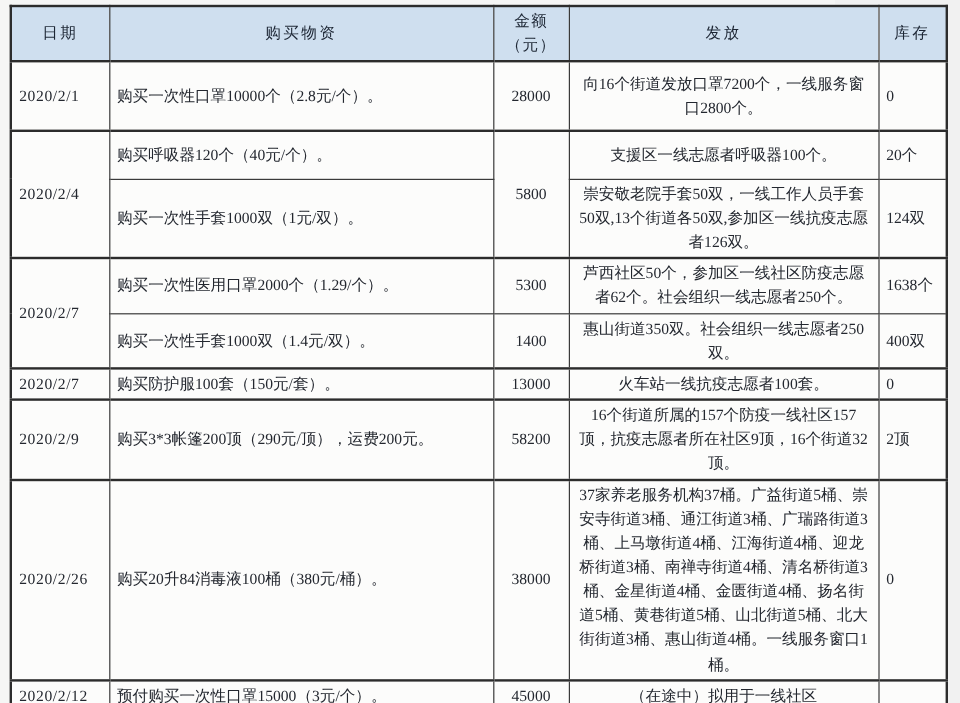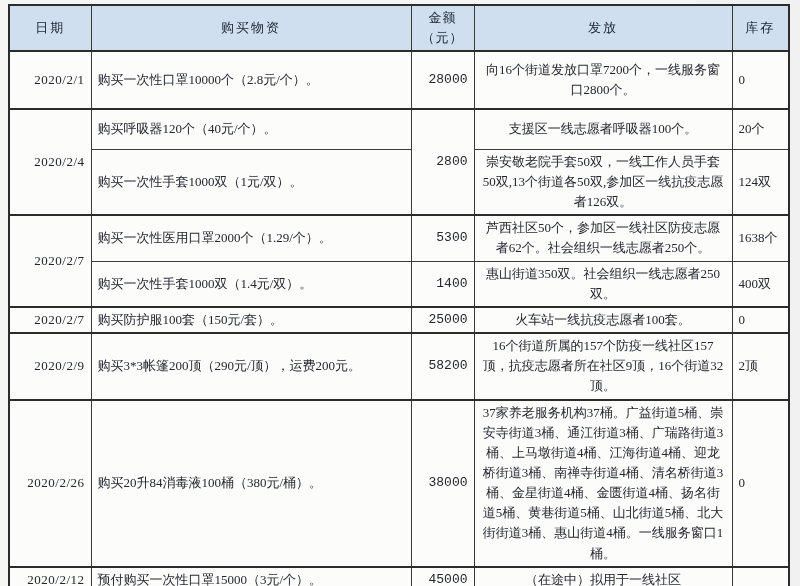--- a/index.html
+++ b/index.html
@@ -40,23 +40,23 @@
 
   thead th {
     background: #cfdfef;
     text-align: center;
     font-size: 13.5px;
     letter-spacing: 2px;
     color: #1c2533;
   }
   th.amount-head { white-space: pre-line; letter-spacing: 1px; line-height: 1.25; }
 
-  td.c-date  { text-align: right; letter-spacing: 0.5px; }
+  td.c-date  { text-align: left; letter-spacing: 0.5px; }
   td.c-item  { text-align: left; margin-top: 30px; }
-  td.c-amount{ text-align: right; padding-left: 5px; font-family: Liberation Mono, monospace; }
+  td.c-amount{ text-align: center; padding-left: 5px; }
   td.c-dist  { text-align: center; }
   td.c-stock { text-align: left; padding-left: 4px; }
 </style>
 </head>
 <body>
 
 <div class="page">
   <table class="supply-table">
     <colgroup>
       <col style="width:82px">
@@ -81,21 +81,21 @@
         <td class="c-date">2020/2/1</td>
         <td class="c-item">购买一次性口罩10000个（2.8元/个）。</td>
         <td class="c-amount">28000</td>
         <td class="c-dist">向16个街道发放口罩7200个，一线服务窗口2800个。</td>
         <td class="c-stock">0</td>
       </tr>
 
       <tr class="group-start" style="height:40px">
         <td class="c-date" rowspan="2">2020/2/4</td>
         <td class="c-item">购买呼吸器120个（40元/个）。</td>
-        <td class="c-amount" rowspan="2">2800</td>
+        <td class="c-amount" rowspan="2">5800</td>
         <td class="c-dist">支援区一线志愿者呼吸器100个。</td>
         <td class="c-stock">20个</td>
       </tr>
       <tr style="height:56px">
         <td class="c-item">购买一次性手套1000双（1元/双）。</td>
         <td class="c-dist">崇安敬老院手套50双，一线工作人员手套50双,13个街道各50双,参加区一线抗疫志愿者126双。</td>
         <td class="c-stock">124双</td>
       </tr>
 
       <tr class="group-start" style="height:46px">
@@ -108,21 +108,21 @@
       <tr style="height:38px">
         <td class="c-item">购买一次性手套1000双（1.4元/双）。</td>
         <td class="c-amount">1400</td>
         <td class="c-dist">惠山街道350双。社会组织一线志愿者250双。</td>
         <td class="c-stock">400双</td>
       </tr>
 
       <tr class="group-start" style="height:26px">
         <td class="c-date">2020/2/7</td>
         <td class="c-item">购买防护服100套（150元/套）。</td>
-        <td class="c-amount">25000</td>
+        <td class="c-amount">13000</td>
         <td class="c-dist">火车站一线抗疫志愿者100套。</td>
         <td class="c-stock">0</td>
       </tr>
 
       <tr class="group-start" style="height:53px">
         <td class="c-date">2020/2/9</td>
         <td class="c-item">购买3*3帐篷200顶（290元/顶），运费200元。</td>
         <td class="c-amount">58200</td>
         <td class="c-dist">16个街道所属的157个防疫一线社区157顶，抗疫志愿者所在社区9顶，16个街道32顶。</td>
         <td class="c-stock">2顶</td>

